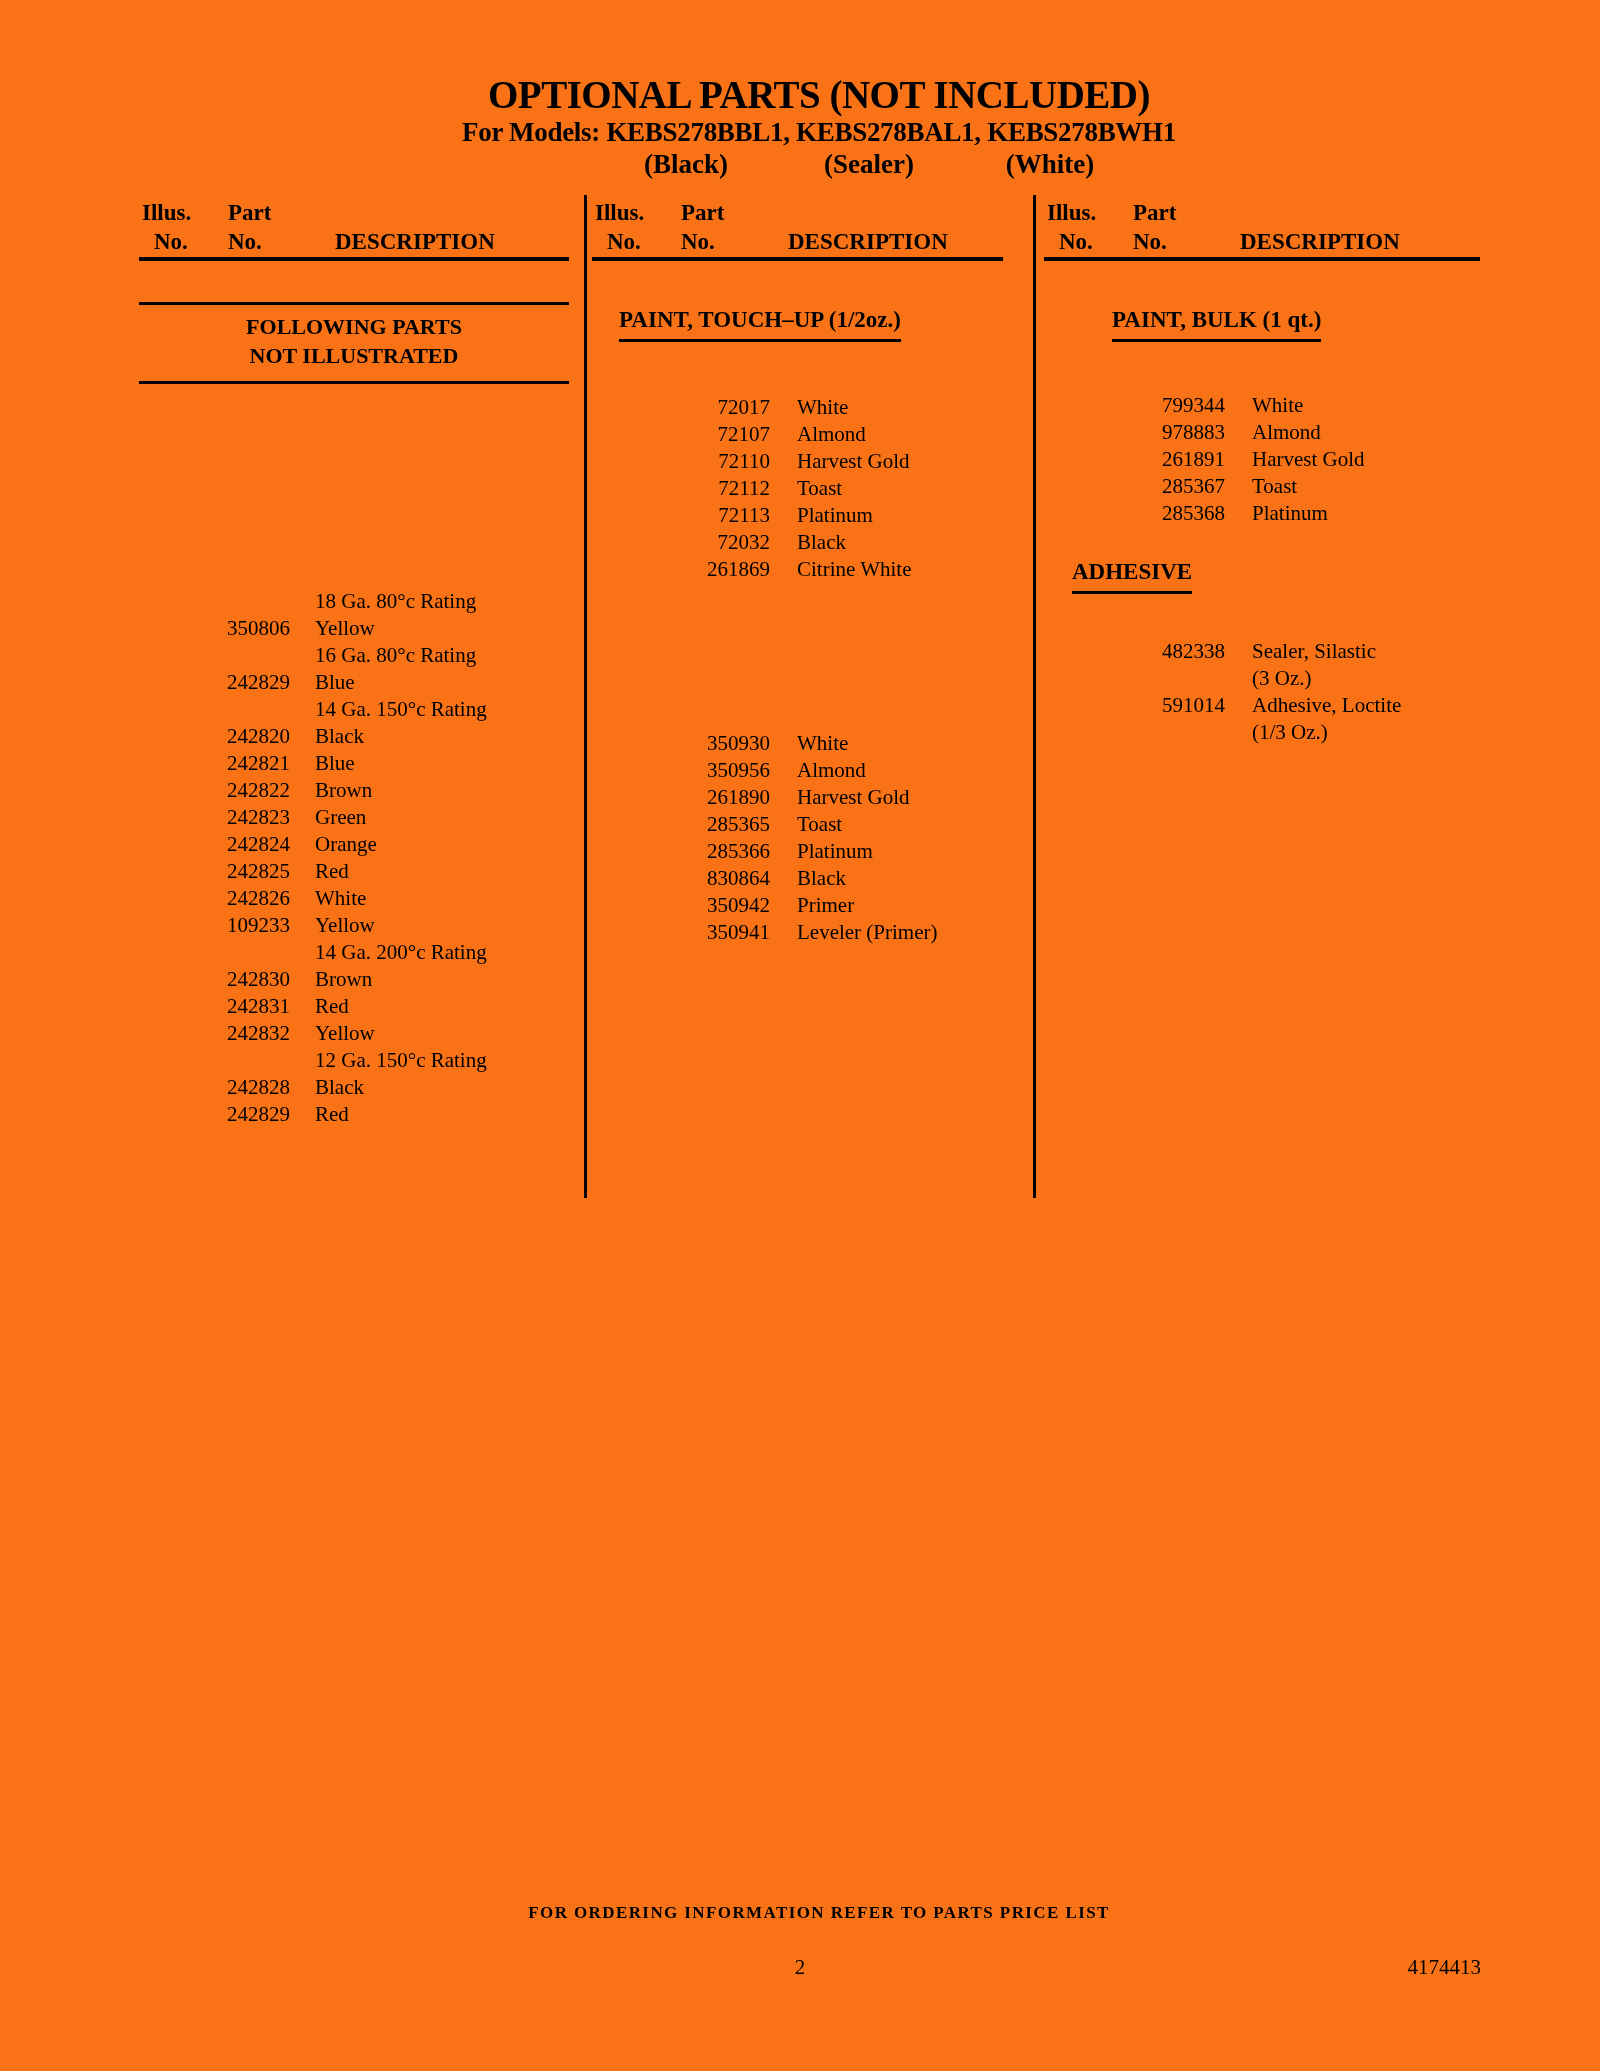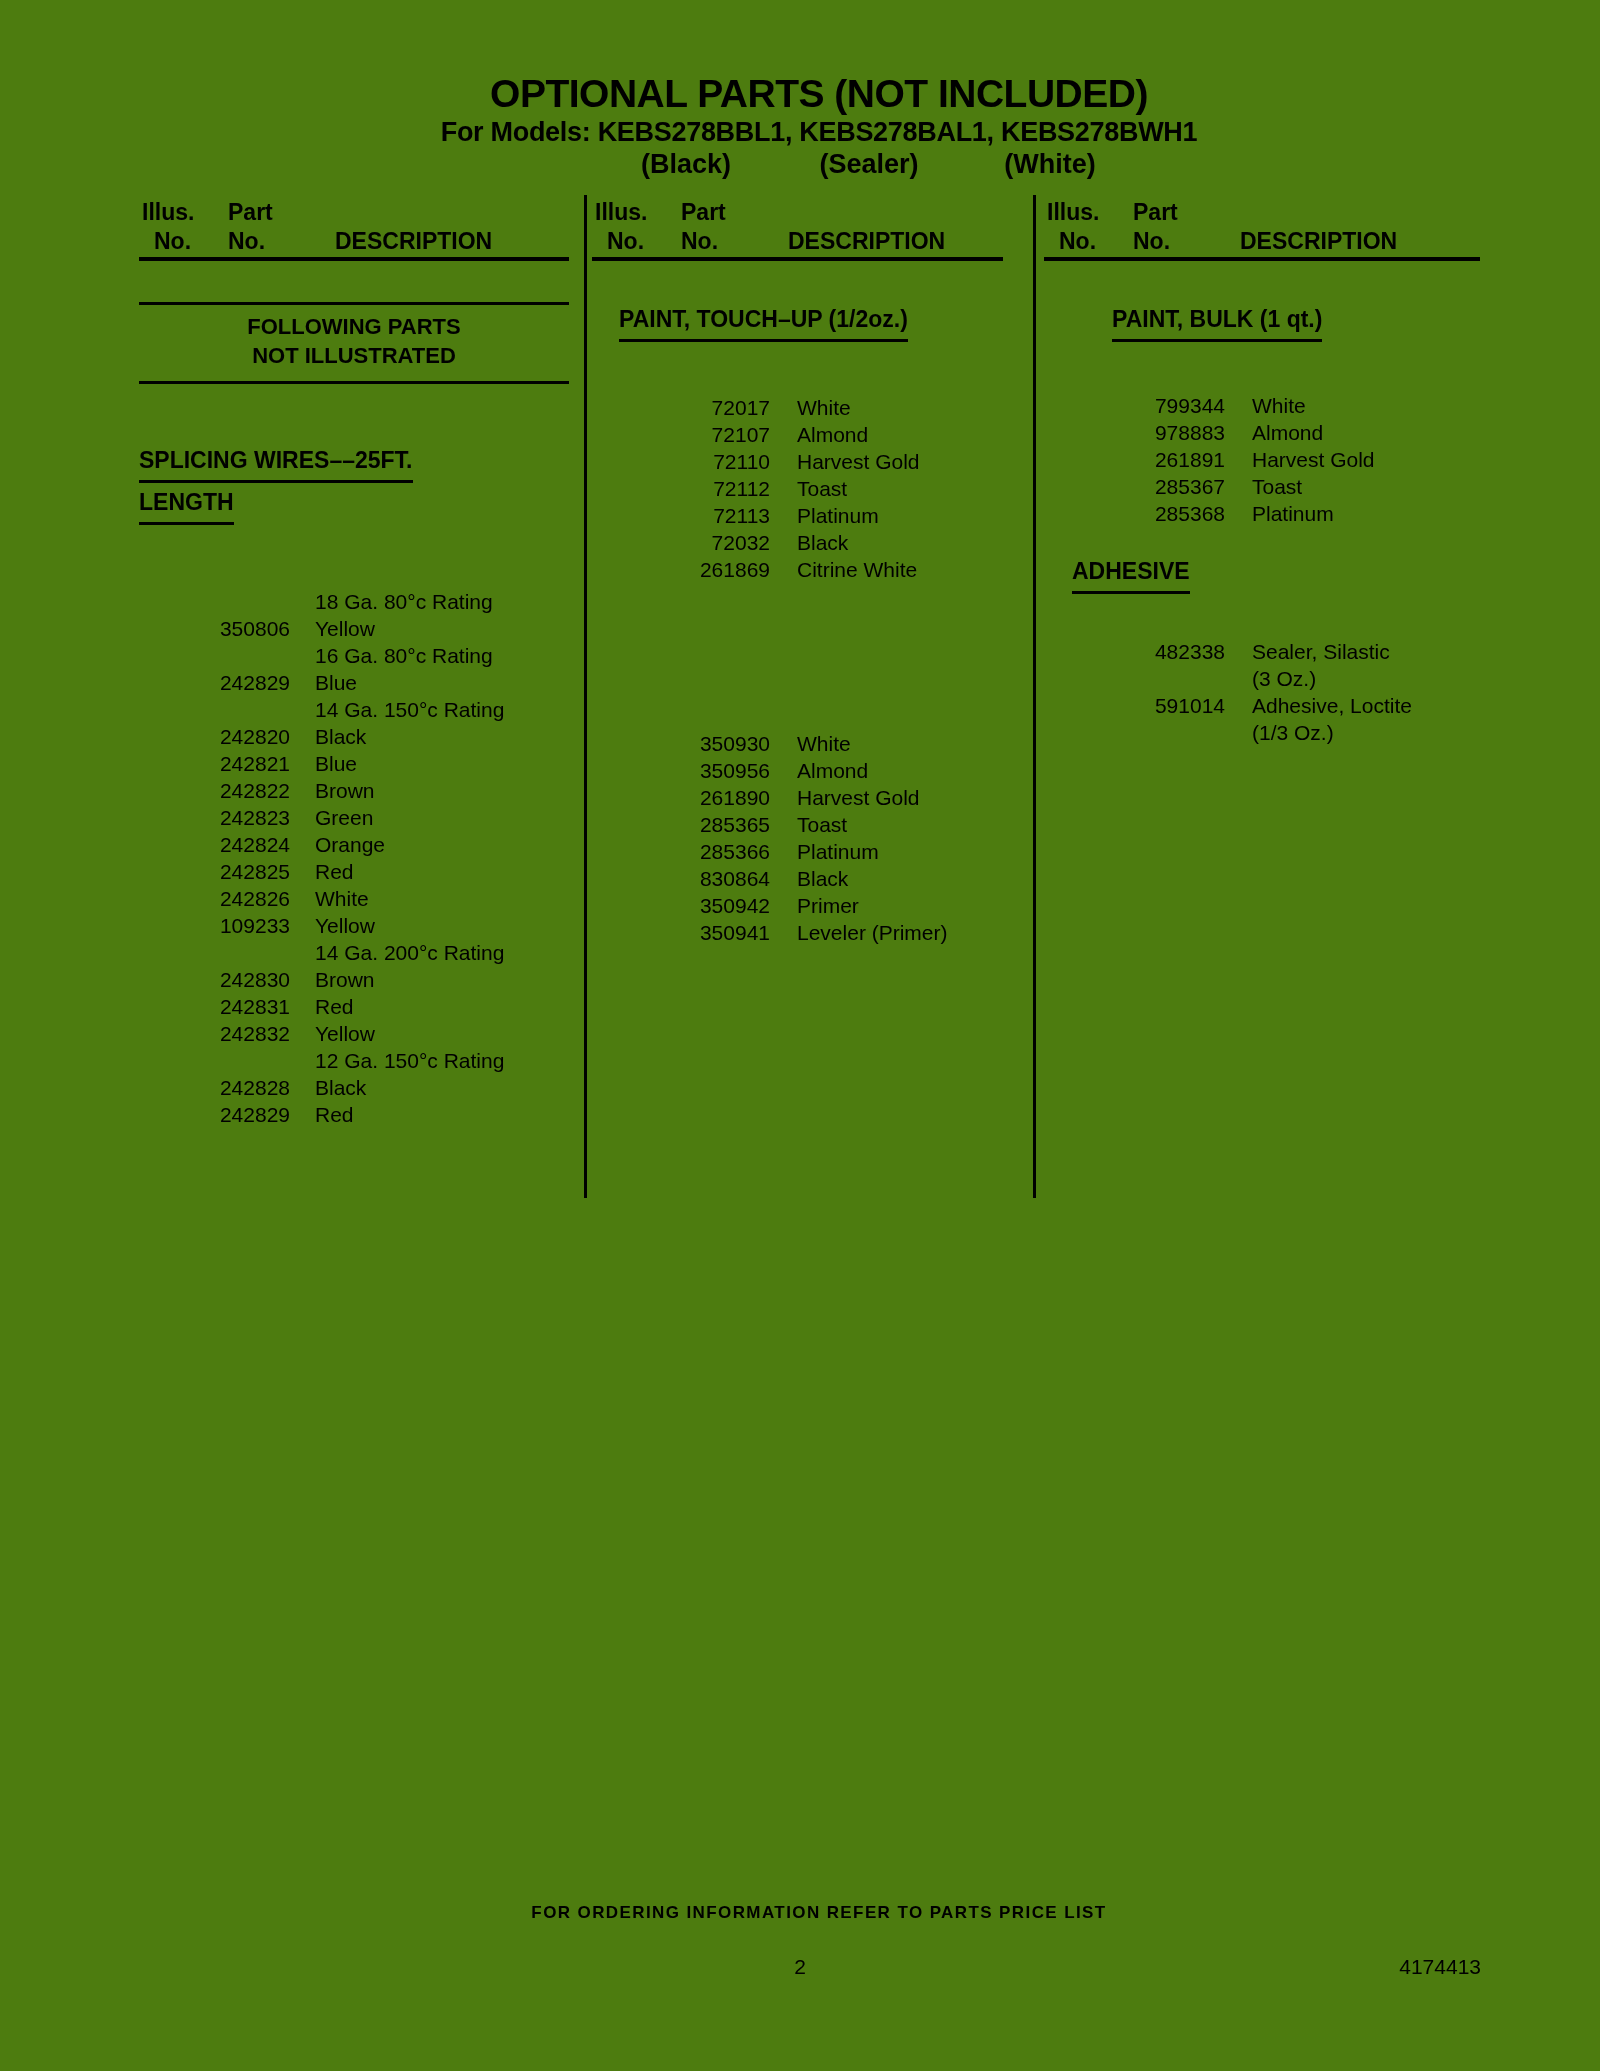--- a/index.html
+++ b/index.html
@@ -1,18 +1,18 @@
 <!DOCTYPE html>
 <html><head>
 <meta charset="utf-8">
 <style>
   html,body{margin:0;padding:0;background:#e8e8e8;}
   .page{
-    position:relative;width:1600px;height:2071px;background:#4d7c0f;color:#000;
-    font-family:Liberation Sans, sans-serif;margin:0 auto;overflow:hidden;
+    position:relative;width:1600px;height:2071px;background:#f97316;color:#000;
+    font-family:Liberation Serif, serif;margin:0 auto;overflow:hidden;
   }
   .abs{position:absolute;}
 
   
   .title{top:72px;left:38px;right:0;text-align:center;font-size:39px;font-weight:bold;letter-spacing:-0.5px;}
   .subtitle{top:117px;left:38px;right:0;text-align:center;font-size:27px;font-weight:bold;letter-spacing:-0.3px;}
   .model-color{top:149px;font-size:27px;font-weight:bold;transform:translateX(-50%);white-space:nowrap;}
 
   
   .vline{top:195px;height:1003px;width:3px;background:#000;}
@@ -94,24 +94,20 @@
   </div>
   <div class="abs thead-rule" style="left:139px;width:430px;"></div>
   <div class="abs thead-rule" style="left:592px;width:411px;"></div>
   <div class="abs thead-rule" style="left:1044px;width:436px;"></div>
 
   <div class="abs note-box">
     <div>FOLLOWING PARTS</div>
     <div>NOT ILLUSTRATED</div>
   </div>
 
-  <div class="abs sec-head" style="left:139px;top:449px;">
-    <span class="hline"><span class="hl">SPLICING WIRES––25FT.</span></span>
-    <span class="hline"><span class="hl">LENGTH</span></span>
-  </div>
   <div class="abs rows col1-rows" style="left:139px;top:588px;width:440px;">
 
       <div class="prow">
         <span class="pnum"></span>
         <span class="pdesc-wrap">
           <div>18 Ga. 80°c Rating</div>
           <div></div>
         </span>
       </div>
 

